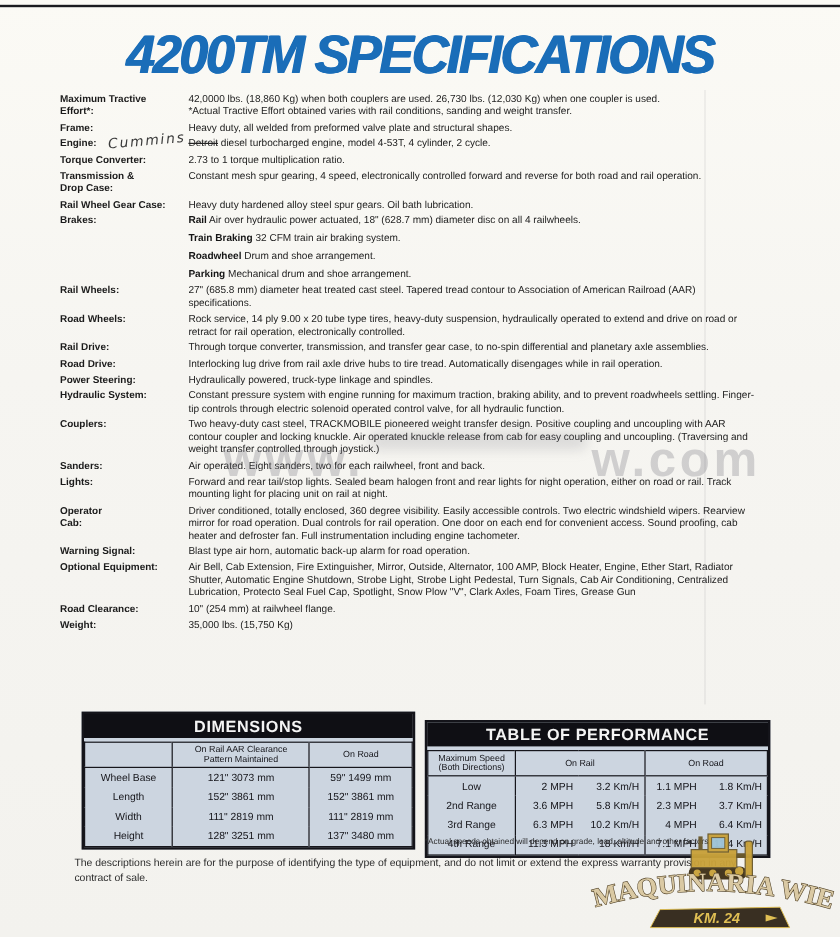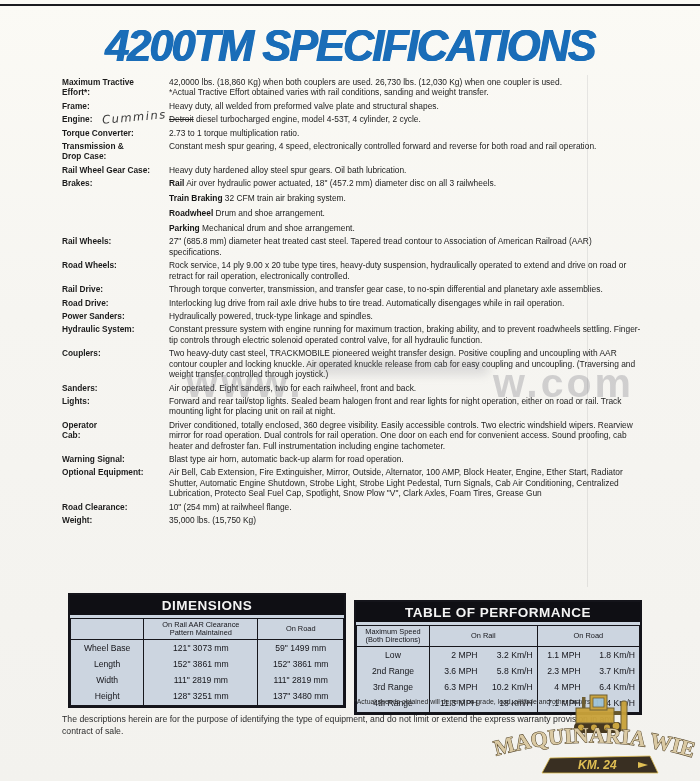--- a/index.html
+++ b/index.html
@@ -4,21 +4,21 @@
 <style>
   html,body{margin:0;padding:0;}
   .page{position:relative;width:700px;height:781px;overflow:hidden;
     background:linear-gradient(180deg,#fbfaf5 0%,#f6f5f1 40%,#f3f2ee 100%);
     font-family:"Liberation Sans",sans-serif;color:#222;}
   .top-rule{position:absolute;top:4px;left:0;width:700px;height:2px;background:#1b1b20;}
   .title{position:absolute;top:20px;left:0;width:100%;margin:0;text-align:center;
     font-size:45px;font-weight:bold;font-style:italic;letter-spacing:-2px;
     transform:scaleX(0.96);text-shadow:0.6px 0 0 currentColor,-0.6px 0 0 currentColor;}
   
-  .specs{position:absolute;top:77px;left:62px;width:580px;}
+  .specs{position:absolute;top:77px;left:50px;width:580px;}
   .spec-row{display:grid;grid-template-columns:107px 1fr;margin-bottom:3px;position:relative;}
   .spec-label{font-weight:bold;font-size:8.3px;line-height:1.25;white-space:pre-line;
     padding-right:8px;color:#1b1b1b;}
   .spec-body{font-size:8.4px;line-height:1.24;color:#232323;}
   .para + .para{margin-top:4.5px;}
   .ptext{white-space:pre-line;}
   .para b{font-weight:bold;color:#151515;}
   .para s{text-decoration:line-through;}
   .handwriting{position:absolute;left:40px;top:-4px;font-family:"DejaVu Sans",sans-serif;
     font-style:italic;font-size:11.5px;letter-spacing:1.5px;color:#3a3a3a;
@@ -94,21 +94,21 @@
       </div>
       <div class="spec-row">
         <div class="spec-label">Rail Wheel Gear Case:</div>
         <div class="spec-body">
           <div class="para"><span class="ptext">Heavy duty hardened alloy steel spur gears. Oil bath lubrication.</span></div>
         </div>
       </div>
       <div class="spec-row">
         <div class="spec-label">Brakes:</div>
         <div class="spec-body">
-          <div class="para"><b>Rail</b><span class="ptext"> Air over hydraulic power actuated, 18" (457.2 mm) diameter disc on all 3 railwheels.</span></div>
+          <div class="para"><b>Rail</b><span class="ptext"> Air over hydraulic power actuated, 18" (628.7 mm) diameter disc on all 4 railwheels.</span></div>
           <div class="para"><b>Train Braking</b><span class="ptext"> 32 CFM train air braking system.</span></div>
           <div class="para"><b>Roadwheel</b><span class="ptext"> Drum and shoe arrangement.</span></div>
           <div class="para"><b>Parking</b><span class="ptext"> Mechanical drum and shoe arrangement.</span></div>
         </div>
       </div>
       <div class="spec-row">
         <div class="spec-label">Rail Wheels:</div>
         <div class="spec-body">
           <div class="para"><span class="ptext">27" (685.8 mm) diameter heat treated cast steel. Tapered tread contour to Association of American Railroad (AAR) specifications.</span></div>
         </div>
@@ -125,21 +125,21 @@
           <div class="para"><span class="ptext">Through torque converter, transmission, and transfer gear case, to no-spin differential and planetary axle assemblies.</span></div>
         </div>
       </div>
       <div class="spec-row">
         <div class="spec-label">Road Drive:</div>
         <div class="spec-body">
           <div class="para"><span class="ptext">Interlocking lug drive from rail axle drive hubs to tire tread. Automatically disengages while in rail operation.</span></div>
         </div>
       </div>
       <div class="spec-row">
-        <div class="spec-label">Power Sanders:</div>
+        <div class="spec-label">Power Steering:</div>
         <div class="spec-body">
           <div class="para"><span class="ptext">Hydraulically powered, truck-type linkage and spindles.</span></div>
         </div>
       </div>
       <div class="spec-row">
         <div class="spec-label">Hydraulic System:</div>
         <div class="spec-body">
           <div class="para"><span class="ptext">Constant pressure system with engine running for maximum traction, braking ability, and to prevent roadwheels settling. Finger-tip controls through electric solenoid operated control valve, for all hydraulic function.</span></div>
         </div>
       </div>

